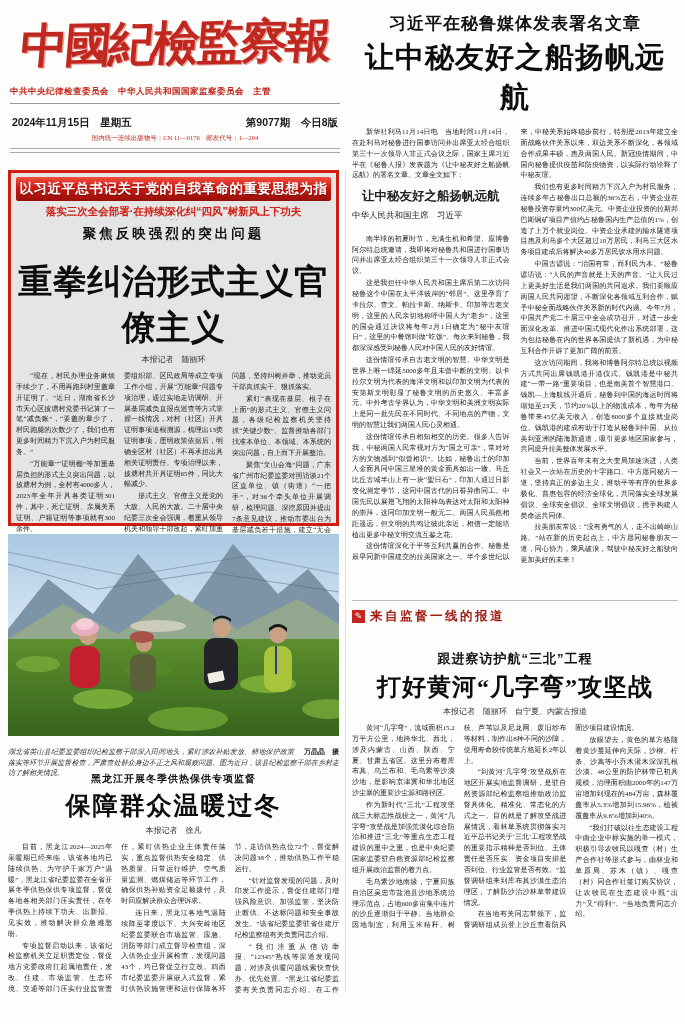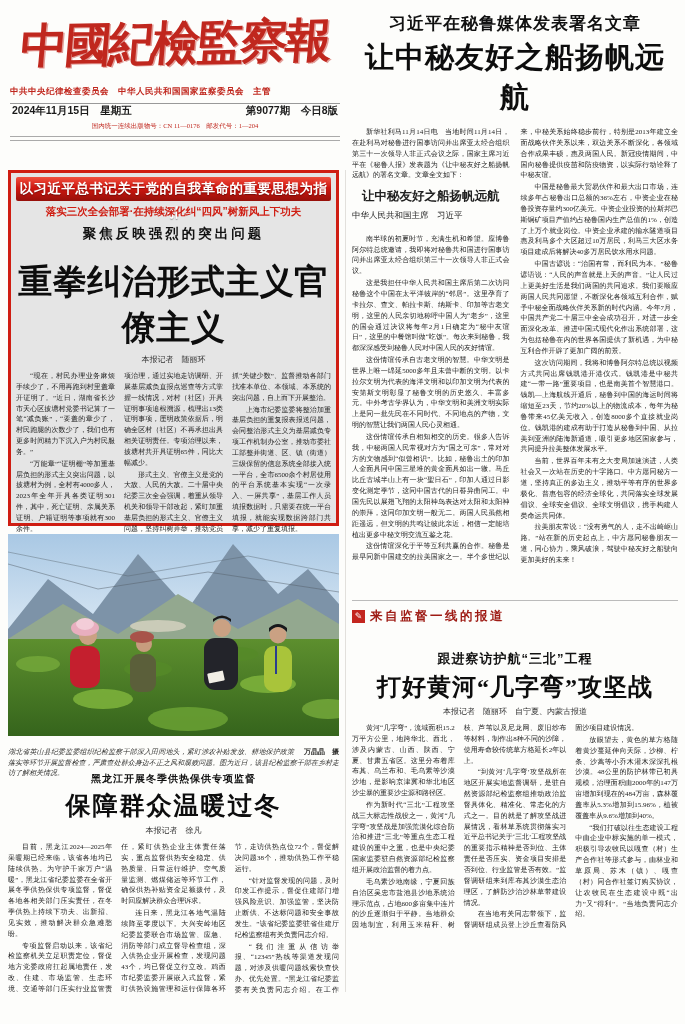--- a/index.html
+++ b/index.html
@@ -5,21 +5,21 @@
   html,body{margin:0;padding:0;background:#e9e7e2;}
   #page{position:relative;width:685px;height:1024px;margin:0 auto;background:#fdfdfb;overflow:hidden;
         font-family:"Liberation Serif","DejaVu Serif",serif;color:#1a1a1a;}
   
   .mast{position:absolute;left:10px;top:6px;width:330px;height:156px;}
   .mast-title{font-family:"DejaVu Serif","Liberation Serif",serif;font-weight:bold;color:#c0271e;
               font-size:47px;letter-spacing:-3px;text-align:center;line-height:74px;
               transform:skewX(-6deg) rotate(-1.2deg);text-shadow:1.5px 1px 0 rgba(192,39,30,.45);}
   .mast-organ{color:#c0271e;font-size:8.5px;font-weight:bold;text-align:left;letter-spacing:.5px;margin-top:6px;}
   .mast-dates{display:flex;justify-content:space-between;border-top:1px solid #999;margin-top:5px;
-              padding:0 2px 2px;font-size:10.5px;font-weight:bold;font-family:"Liberation Sans",sans-serif;}
+              padding:12px 2px 2px;font-size:10.5px;font-weight:bold;font-family:"Liberation Sans",sans-serif;}
   .mast-pub{color:#c0271e;font-size:6.5px;text-align:center;margin-top:2px;}
   .mast-rule{margin-top:5px;height:3px;border-top:1px solid #aaa;border-bottom:1px solid #aaa;}
   
   .kicker{font-family:"Liberation Sans",sans-serif;font-weight:bold;text-align:center;color:#111;}
   .headline{font-weight:900;text-align:center;color:#0d0d0d;font-family:"Liberation Serif","DejaVu Serif",serif;}
   .byline{font-size:8px;text-align:center;color:#333;margin-top:3px;font-family:"Liberation Sans",sans-serif;}
   .body-text{font-size:7px;line-height:1.55;text-align:justify;color:#222;overflow:hidden;}
   .cols2{column-count:2;column-gap:11px;}
   .cols3{column-count:3;column-gap:9px;}
   .bp{text-indent:2em;margin:0 0 1px 0;}
@@ -91,41 +91,40 @@
     <div class="headline">让中秘友好之船扬帆远航</div>
     <div class="body-text cols2 tr-body">
       <p class="lede">新华社利马11月14日电　当地时间11月14日，在赴利马对秘鲁进行国事访问并出席亚太经合组织第三十一次领导人非正式会议之际，国家主席习近平在《秘鲁人报》发表题为《让中秘友好之船扬帆远航》的署名文章。文章全文如下：</p>
       <div class="inner-title">让中秘友好之船扬帆远航</div>
       <div class="inner-author">中华人民共和国主席　习近平</div>
     <p class="bp">南半球的初夏时节，充满生机和希望。应博鲁阿尔特总统邀请，我即将对秘鲁共和国进行国事访问并出席亚太经合组织第三十一次领导人非正式会议。</p>
         <p class="bp">这是我担任中华人民共和国主席后第二次访问秘鲁这个中国在太平洋彼岸的“邻居”。这里孕育了卡拉尔、查文、帕拉卡斯、纳斯卡、印加等古老文明，这里的人民亲切地称呼中国人为“老乡”，这里的国会通过决议将每年2月1日确定为“秘中友谊日”，这里的中餐馆叫做“吃饭”。每次来到秘鲁，我都深深感受到秘鲁人民对中国人民的友好情谊。</p>
         <p class="bp">这份情谊传承自古老文明的智慧。中华文明是世界上唯一绵延5000多年且未曾中断的文明。以卡拉尔文明为代表的海洋文明和以印加文明为代表的安第斯文明彰显了秘鲁文明的历史悠久、丰富多元。中外考古学界认为，中华文明和美洲文明实际上是同一批先民在不同时代、不同地点的产物，文明的智慧让我们两国人民心灵相通。</p>
         <p class="bp">这份情谊传承自相知相交的历史。很多人告诉我，中秘两国人民常视对方为“国之可亲”，常对对方的文物感到“似曾相识”。比如，秘鲁出土的印加人金面具同中国三星堆的黄金面具如出一辙。马丘比丘古城半山上有一块“聖日石”，印加人通过日影变化测定季节，这同中国古代的日晷异曲同工。中国先民以展翅飞翔的太阳神鸟表达对太阳和太阳神的崇拜，这同印加文明一般无二。两国人民虽然相距遥远，但文明的共鸣让彼此亲近，相信一定能培植出更多中秘文明交流互鉴之花。</p>
         <p class="bp">这份情谊深化于平等互利共赢的合作。秘鲁是最早同新中国建交的拉美国家之一。半个多世纪以来，中秘关系始终稳步前行，特别是2013年建立全面战略伙伴关系以来，双边关系不断深化，各领域合作成果丰硕，惠及两国人民。新冠疫情期间，中国向秘鲁提供疫苗和防疫物资，以实际行动诠释了中秘友谊。</p>
-        <p class="bp">中国是秘鲁最大贸易伙伴和最大出口市场，连续多年占秘鲁出口总额的36%左右，中资企业在秘鲁投资存量约300亿美元。中资企业投资的拉斯邦巴斯铜矿项目产值约占秘鲁国内生产总值的1%，创造了上万个就业岗位。中资企业承建的输水隧道项目惠及利马多个大区超过10万居民，利马三大区水务项目建成后将解决40多万居民饮水用水问题。</p>
+        <p class="bp">我们也有更多时间精力下沉入户为村民服务，连续多年占秘鲁出口总额的36%左右，中资企业在秘鲁投资存量约300亿美元。中资企业投资的拉斯邦巴斯铜矿项目产值约占秘鲁国内生产总值的1%，创造了上万个就业岗位。中资企业承建的输水隧道项目惠及利马多个大区超过10万居民，利马三大区水务项目建成后将解决40多万居民饮水用水问题。</p>
         <p class="bp">中国古谚说：“治国有常，而利民为本。”秘鲁谚语说：“人民的声音就是上天的声音。”让人民过上更美好生活是我们两国的共同追求。我们要顺应两国人民共同愿望，不断深化各领域互利合作，赋予中秘全面战略伙伴关系新的时代内涵。今年7月，中国共产党二十届三中全会成功召开，对进一步全面深化改革、推进中国式现代化作出系统部署，这为包括秘鲁在内的世界各国提供了新机遇，为中秘互利合作开辟了更加广阔的前景。</p>
         <p class="bp">这次访问期间，我将和博鲁阿尔特总统以视频方式共同出席钱凯港开港仪式。钱凯港是中秘共建“一带一路”重要项目，也是南美首个智慧港口。钱凯—上海航线开通后，秘鲁到中国的海运时间将缩短至23天，节约20%以上的物流成本，每年为秘鲁带来45亿美元收入，创造8000多个直接就业岗位。钱凯港的建成有助于打造从秘鲁到中国、从拉美到亚洲的陆海新通道，吸引更多地区国家参与，共同提升拉美整体发展水平。</p>
         <p class="bp">当前，世界百年未有之大变局加速演进，人类社会又一次站在历史的十字路口。中方愿同秘方一道，坚持真正的多边主义，推动平等有序的世界多极化、普惠包容的经济全球化，共同落实全球发展倡议、全球安全倡议、全球文明倡议，携手构建人类命运共同体。</p>
         <p class="bp">拉美朋友常说：“没有勇气的人，走不出崎岖山路。”站在新的历史起点上，中方愿同秘鲁朋友一道，同心协力，乘风破浪，驾驶中秘友好之船驶向更加美好的未来！</p>
       </div>
   </section>
 
   <section class="red-box">
     <div class="banner">以习近平总书记关于党的自我革命的重要思想为指引</div>
     <div class="red-sub">落实三次全会部署·在持续深化纠“四风”树新风上下功夫</div>
     <div class="kicker">聚焦反映强烈的突出问题</div>
     <div class="headline">重拳纠治形式主义官僚主义</div>
     <div class="byline">本报记者　随丽环</div>
     <div class="body-text cols3 lead-body">
         <p class="bp">“现在，村民办理业务麻烦手续少了，不用再跑到村里盖章开证明了。”近日，湖南省长沙市天心区披塘村党委书记算了一笔“减负账”，“要盖的章少了，村民跑腿的次数少了，我们也有更多时间精力下沉入户为村民服务。”</p>
         <p class="bp">“万能章”“证明棚”等加重基层负担的形式主义突出问题，以披塘村为例，全村有4000多人，2023年全年开具各类证明301件，其中，死亡证明、亲属关系证明、户籍证明等事项就有300余件。</p>
         <p class="bp">2024年5月，天心区纪委监委党风政风监督室牵头，会同区委组织部、区民政局等成立专项工作小组，开展“万能章”问题专项治理，通过实地走访调研、开展基层减负直报点巡查等方式掌握一线情况，对村（社区）开具证明事项追根溯源，梳理出13类证明事项，厘明政策依据后，明确全区村（社区）不再承担出具相关证明责任。专项治理以来，披塘村共开具证明65件，同比大幅减少。</p>
         <p class="bp">形式主义、官僚主义是党的大敌、人民的大敌。二十届中央纪委三次全会强调，着重从领导机关和领导干部改起，紧盯加重基层负担的形式主义、官僚主义问题，坚持纠树并举，推动党员干部真抓实干、狠抓落实。</p>
         <p class="bp">紧盯“表现在基层、根子在上面”的形式主义、官僚主义问题，各级纪检监察机关坚持抓“关键少数”、监督推动各部门找准本单位、本领域、本系统的突出问题，自上而下开展整治。</p>
-        <p class="bp">上海市纪委监委将整治加重基层负担的重复报表报送问题，会同整治形式主义为基层减负专项工作机制办公室，推动市委社工部整并街道、区、镇（街道）三级保留的信息系统全部接入统一平台，全市6500余个村居使用的平台系统基本实现“一次录入、一屏共享”，基层工作人员填报数据时，只需要在统一平台填报，就能实现数据跨部门共享，减少了重复填报。</p>
         <p class="bp">聚焦“文山会海”问题，广东省广州市纪委监委对照访谈21个区直单位、镇（街道）“一把手”，对36个牵头单位开展调研，梳理问题、深挖原因并提出7条意见建议，推动市委出台为基层减负若干措施，建立“无会周”和会议文件审查制度，让基层干部从会海中抽身。</p>
       </div>
   </section>
 
   <figure class="photo-wrap" style="margin:0">
     <svg width="331" height="202" viewBox="0 0 331 202">
       <defs>
         <linearGradient id="sky" x1="0" y1="0" x2="0" y2="1">
           <stop offset="0" stop-color="#a9c8e4"></stop>
             <stop offset="1" stop-color="#e3eef7"></stop>

